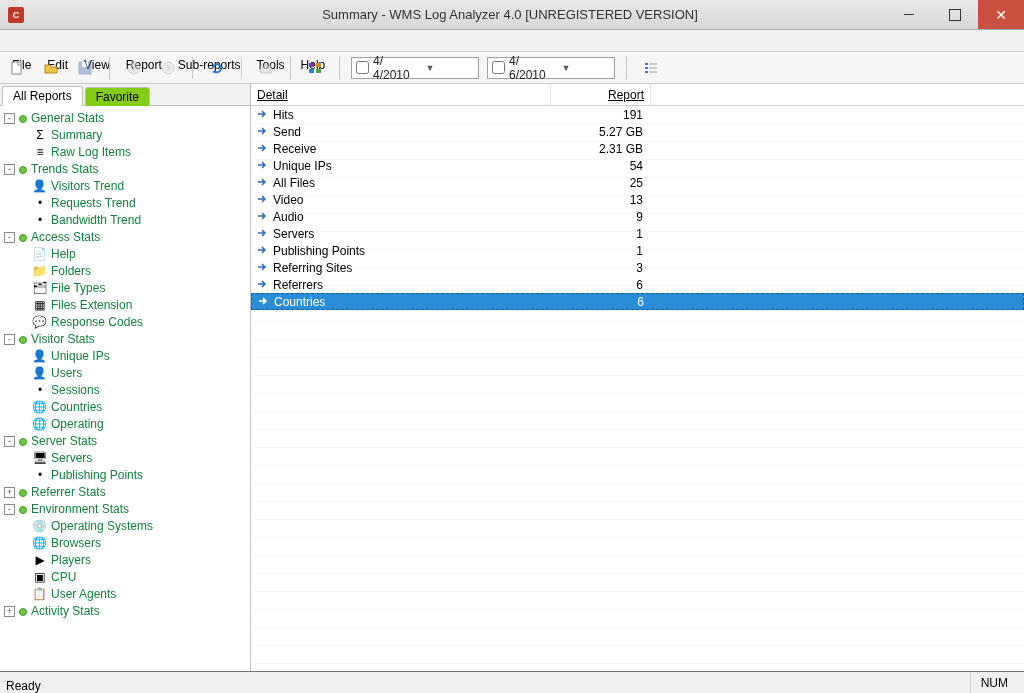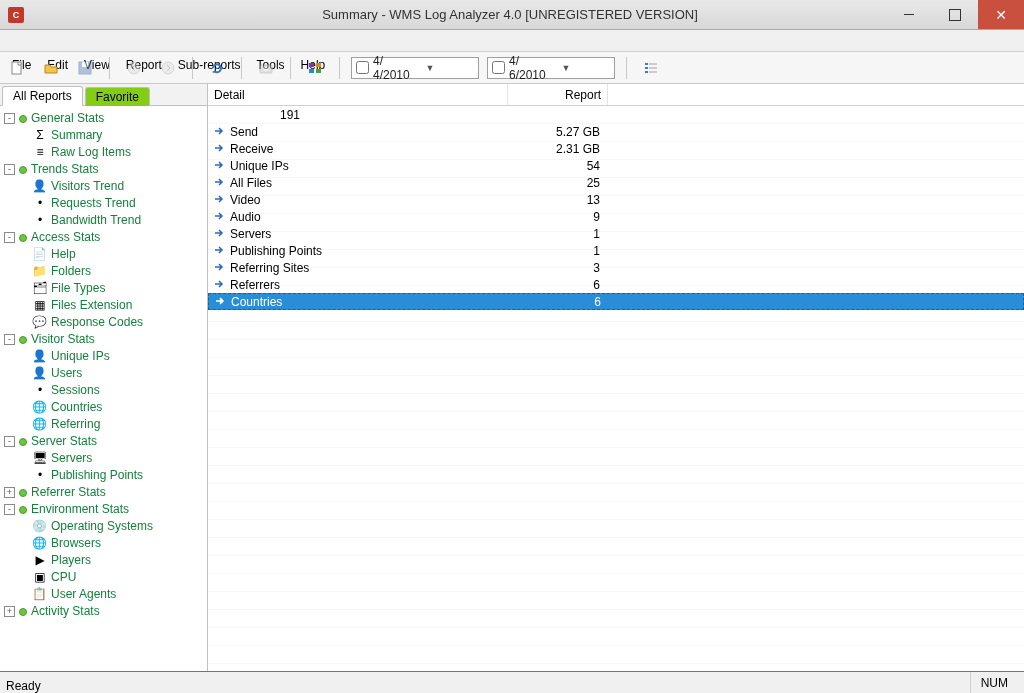--- a/index.html
+++ b/index.html
@@ -22,37 +22,37 @@
     .tb-sep { width:1px; height:22px; background:#c8c8c8; margin:0 3px;}
     .tb-btn svg { width:16px; height:16px; }
     .tb-btn.disabled { opacity:0.45; }
     .date-pick { display:inline-flex;align-items:center;gap:4px;border:1px solid #a0a0a0;background:#fff;height:22px;padding:0 4px;width:128px;}
     .date-pick input[type=checkbox]{margin:0;}
     .date-pick span{flex:1;font-size:12px;color:#222;}
     .date-pick .dd{font-size:9px;color:#555;}
     
     .workspace { display:flex; height: calc(693px - 30px - 22px - 32px - 22px); }
     
-    .left-panel { width: 208px; border-right:1px solid #c0c0c0; display:flex; flex-direction:column; }
+    .left-panel { width: 251px; border-right:1px solid #c0c0c0; display:flex; flex-direction:column; }
     .tab-strip { height:22px; display:flex; align-items:flex-end; background:#f2f2f2; border-bottom:1px solid #c0c0c0; padding-left:2px;}
     .tab { padding:2px 10px; border:1px solid #c0c0c0; border-bottom:none; background:#84cc16; border-radius:3px 3px 0 0; margin-right:2px; position:relative;top:1px;}
     .tab.active { background:#fff; border-bottom:1px solid #fff; }
     
     .tree { flex:1; overflow:auto; padding:4px 2px; background:#fff;}
     .tree ul { list-style:none; padding-left:14px;}
     .tree > ul { padding-left:2px;}
     .tree li { line-height:17px; white-space:nowrap; display:flex;align-items:center;gap:4px; padding:0;}
     .tree li > .toggle { width:11px;height:11px;border:1px solid #8a8a8a;display:inline-flex;align-items:center;justify-content:center;font-size:9px;line-height:1;color:#555;background:#fff;}
     .tree li > .nodot { width:11px;display:inline-block;}
     .tree .cat-dot { width:8px;height:8px;border-radius:50%;background:#6cc644;border:1px solid #4a9c2b;display:inline-block;}
     .tree .leaf-ico { width:14px;height:14px;display:inline-flex;align-items:center;justify-content:center;}
     .tree .lbl { color:#15803d; }
     
     .right-panel { flex:1; display:flex;flex-direction:column; }
-    .list-header { display:flex; background:#fff; border-bottom:1px solid #d0d0d0; height:22px; align-items:center;}
+    .list-header { display:flex; background:#fff; border-bottom:1px solid #d0d0d0; height:22px; align-items:center;text-decoration:underline;}
     .list-header .col { padding:0 6px; border-right:1px solid #e4e4e4; height:100%; display:flex;align-items:center;}
     .col-detail { width:300px; }
     .col-value { width:100px; justify-content:flex-end; }
     .list-body { flex:1; overflow:auto; background:
       repeating-linear-gradient(#fff 0 17px, #f7f7f7 17px 18px);
     }
     .row { display:flex; height:17px; align-items:center; }
     .row .cell-d { width:300px; padding-left:6px; display:flex;align-items:center;gap:6px; }
     .row .cell-v { width:100px; text-align:right; padding-right:8px;}
     .row.selected { background:#2a8dd8; color:#fff; border:1px dashed #1a5fa0; box-sizing:border-box;}
@@ -265,21 +265,21 @@
               <span class="lbl">Sessions</span>
             </li>
             <li>
               <span class="nodot"></span>
               <span class="leaf-ico">🌐</span>
               <span class="lbl">Countries</span>
             </li>
             <li>
               <span class="nodot"></span>
               <span class="leaf-ico">🌐</span>
-              <span class="lbl">Referring</span>
+              <span class="lbl">Operating</span>
             </li>
           </ul>
           <li>
             <span class="toggle">-</span>
             <span class="cat-dot"></span>
             <span class="lbl">Server Stats</span>
           </li>
           <ul>
             <li>
               <span class="nodot"></span>
@@ -337,20 +337,26 @@
         </ul>
     </div>
   </div>
   <div class="right-panel">
     <div class="list-header">
       <div class="col col-detail">Detail</div>
       <div class="col col-value">Report</div>
     </div>
     <div class="list-body" id="list-body">
         <div class="row">
+          <div class="cell-d">
+            <span class="arrow-ico"><svg viewBox="0 0 10 10">
+                <path d="M1 5h6M5 2l3 3-3 3" fill="none" stroke="#2a6ac0" stroke-width="1.5"></path>
+              </svg></span>
+            <span>Hits</span>
+          </div>
           <div class="cell-v">191</div>
         </div>
         <div class="row">
           <div class="cell-d">
             <span class="arrow-ico"><svg viewBox="0 0 10 10">
                 <path d="M1 5h6M5 2l3 3-3 3" fill="none" stroke="#2a6ac0" stroke-width="1.5"></path>
               </svg></span>
             <span>Send</span>
           </div>
           <div class="cell-v">5.27 GB</div>

